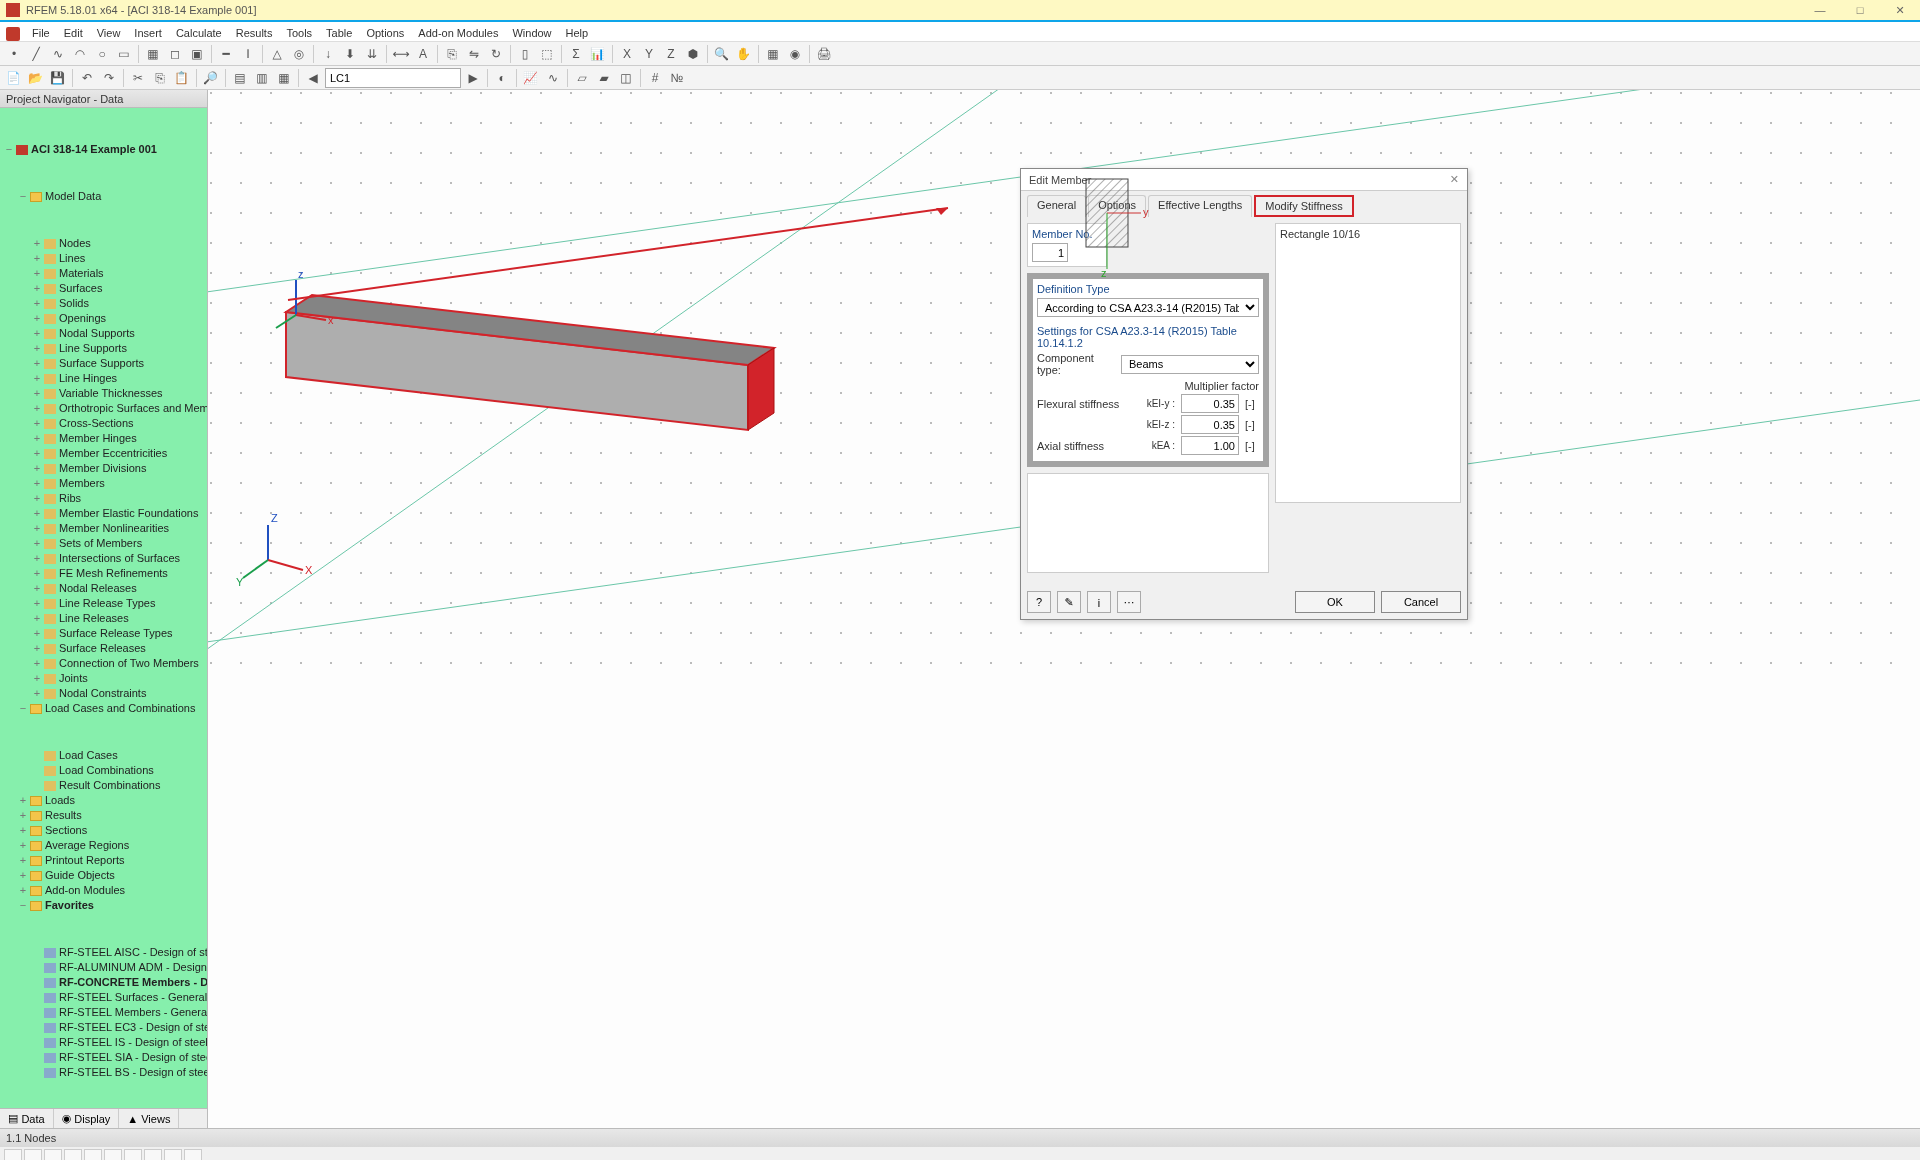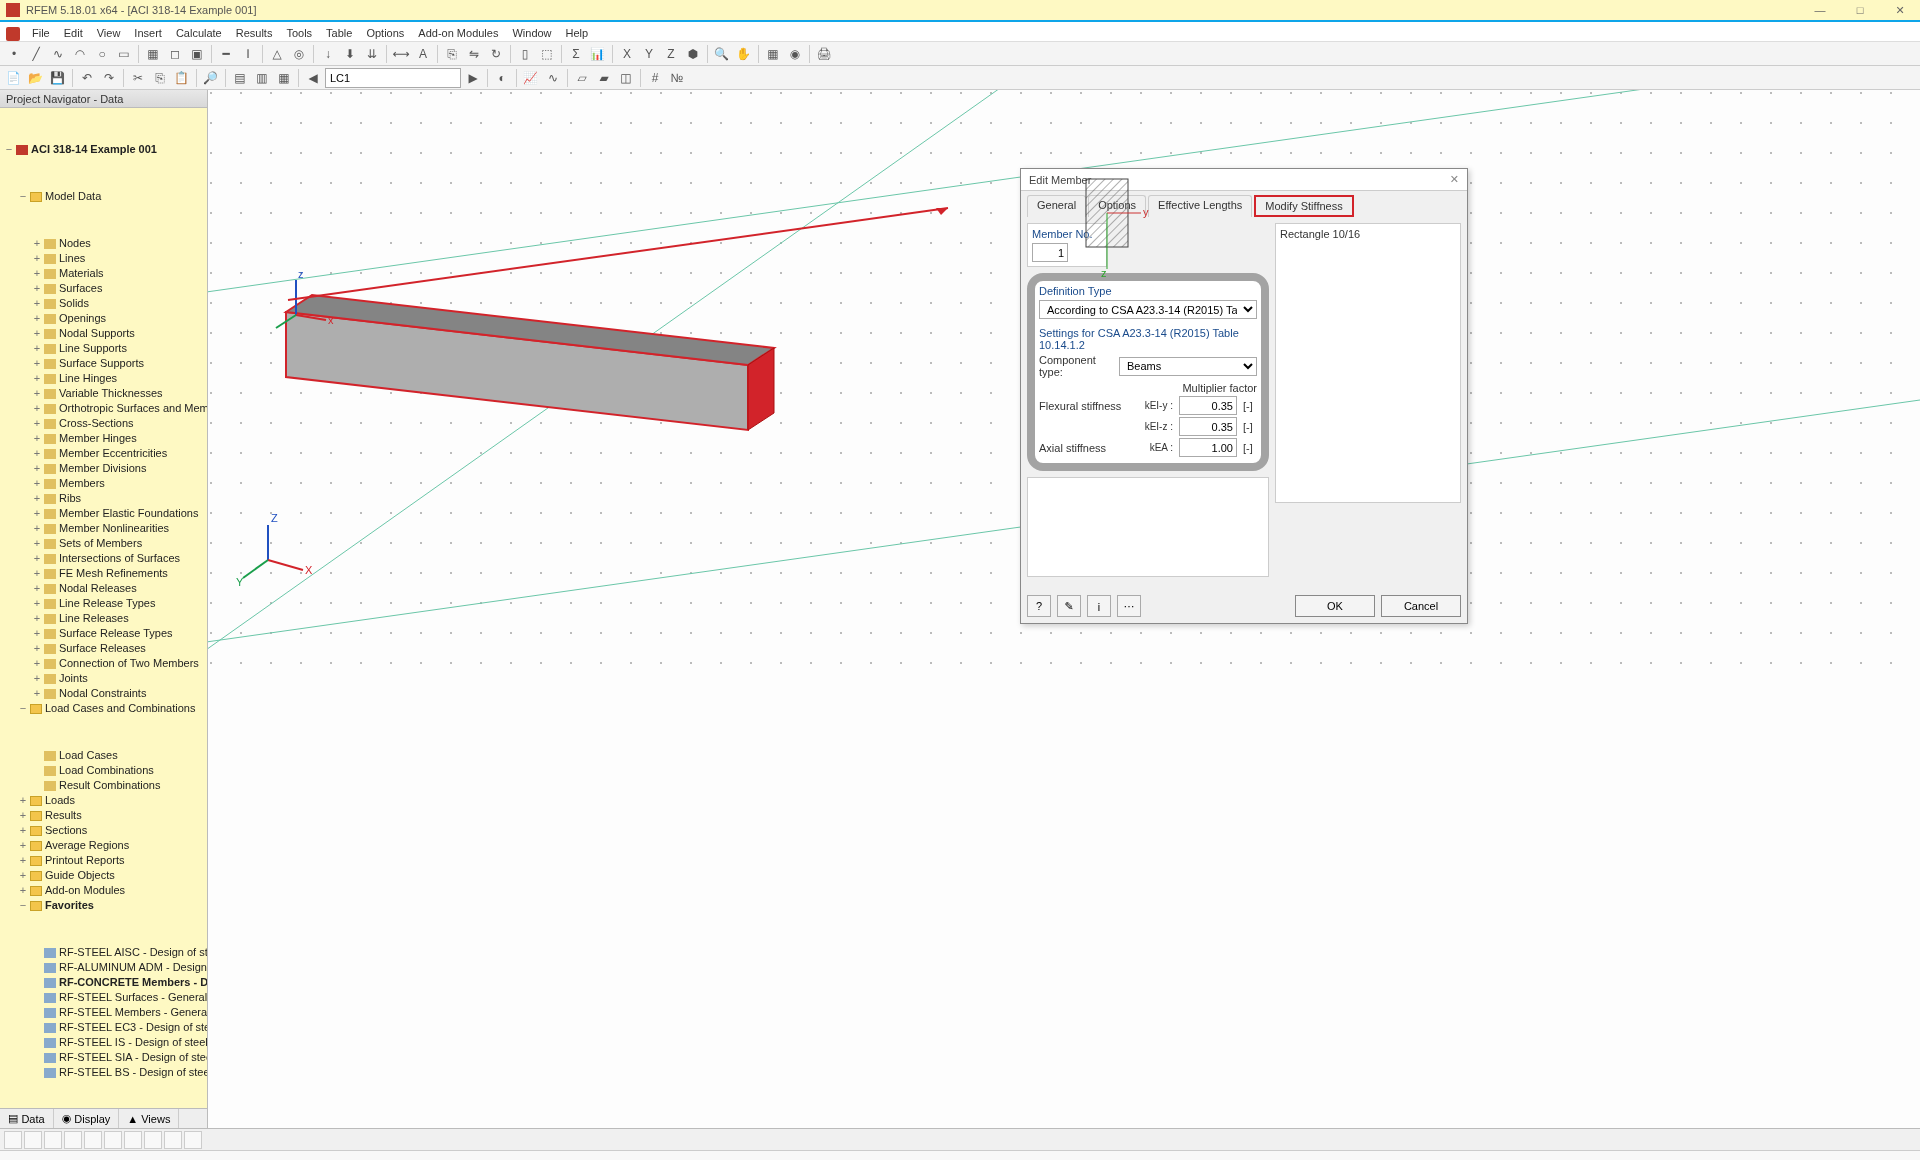--- a/index.html
+++ b/index.html
@@ -10,21 +10,21 @@
 .titlebar .winctl { display: flex; gap: 12px; }
 .titlebar .winctl span { width: 28px; text-align: center; color: #666; cursor: default; }
 .menubar { height: 20px; background: #fff; display: flex; align-items: flex-end; padding: 0 6px; gap: 2px; border-bottom: 1px solid #ddd; }
 .menubar .rfem { width: 14px; height: 14px; background: #c0392b; border-radius: 2px; margin-right: 4px; }
 .menubar span { padding: 2px 6px; color: #333; }
 .toolbar { height: 24px; background: #f4f4f4; display: flex; align-items: center; padding: 0 4px; gap: 2px; border-bottom: 1px solid #ccc; }
 .toolbar .tbtn { width: 20px; height: 20px; border: 1px solid transparent; display: inline-flex; align-items: center; justify-content: center; font-size: 12px; color: #555; }
 .toolbar .sep { width: 1px; height: 18px; background: #ccc; margin: 0 2px; }
 .toolbar .combo { height: 20px; border: 1px solid #aaa; background: #fff; padding: 0 4px; min-width: 136px; display: inline-flex; align-items: center; }
 .main { display: flex; height: calc(100% - 22px - 20px - 24px - 24px - 16px - 16px); }
-.navpanel { width: 208px; background: #fef9c3; border-right: 1px solid #bbb; display: flex; flex-direction: column; }
+.navpanel { width: 208px; background: #86efac; border-right: 1px solid #bbb; display: flex; flex-direction: column; }
 .navpanel .hdr { height: 18px; background: linear-gradient(#e8e8e8,#d8d8d8); border-bottom: 1px solid #bbb; padding: 0 6px; display: flex; align-items: center; color: #333; font-size: 11px; }
 .tree { flex: 1; overflow: auto; padding: 2px 0; }
 .tree ul { list-style: none; padding-left: 14px; margin-top: 32px; }
 .tree > ul { padding-left: 4px; }
 .tree li { white-space: nowrap; line-height: 15px; color: #222; }
 .tree .tg { display: inline-block; width: 10px; text-align: center; color: #777; margin-right: 2px; }
 .tree .ic { display: inline-block; width: 12px; height: 10px; margin-right: 3px; vertical-align: middle; }
 .ic-folder { background: #f3c54b; border: 1px solid #c9a227; }
 .ic-model { background: #c0392b; }
 .ic-item { background: #e0c060; }
@@ -37,21 +37,21 @@
 .dialog { position: absolute; left: 812px; top: 78px; width: 448px; background: #f0f0f0; border: 1px solid #888; box-shadow: 2px 2px 6px rgba(0,0,0,.2); }
 .dialog .dtitle { height: 22px; background: #fff; display: flex; align-items: center; padding: 0 8px; color: #444; border-bottom: 1px solid #ccc; }
 .dialog .dtitle .x { margin-left: auto; color: #888; }
 .dialog .dtabs { display: flex; padding: 4px 6px 0; gap: 2px; }
 .dialog .dtab { padding: 3px 9px; background: #f0f0f0; border: 1px solid #ccc; border-bottom: none; color: #333; border-radius: 3px 3px 0 0; }
 .dialog .dtab.hl { border: 2px solid #d2232a; border-radius: 0; }
 .dialog .body { padding: 6px; display: flex; gap: 6px; }
 .dialog .lcol { flex: 1; }
 .dialog .rcol { width: 186px; }
 .dgroup { border: 1px solid #ccc; background: #fff; margin-bottom: 6px; padding: 4px; }
-.dgroup.hl { border: 8px solid #a3a3a3; border-radius: 16px; }
+.dgroup.hl { border: 6px solid #a3a3a3; border-radius: 0; }
 .dgroup .glabel { color: #1a4b8c; font-size: 11px; margin-bottom: 3px; }
 .dgroup input[type=text], .dgroup select { border: 1px solid #aaa; height: 19px; padding: 0 3px; background: #fff; }
 .dgroup .numfield { width: 36px; text-align: right; }
 .drow { display: flex; align-items: center; margin: 2px 0; gap: 6px; }
 .drow .lbl { flex: 1; color: #333; }
 .drow .klbl { width: 40px; text-align: right; color: #333; font-size: 10px; }
 .drow .spin { width: 58px; text-align: right; }
 .drow .unit { width: 14px; color: #333; }
 .mfhdr { text-align: right; color: #333; margin: 4px 0 2px; font-size: 11px; }
 .defsel { width: 100%; }
@@ -377,20 +377,21 @@
         <span class="iconbtn">⋯</span>
         <span class="spacer"></span>
         <button class="btn">OK</button>
         <button class="btn">Cancel</button>
       </div>
     </div>
   </div>
 </div>
 
 <div class="bottompanel">
+  <div class="bhdr">1.1 Nodes</div>
   <div class="btoolbar">
     <span class="bbtn"></span>
     <span class="bbtn"></span>
     <span class="bbtn"></span>
     <span class="bbtn"></span>
     <span class="bbtn"></span>
     <span class="bbtn"></span>
     <span class="bbtn"></span>
     <span class="bbtn"></span>
     <span class="bbtn"></span>

